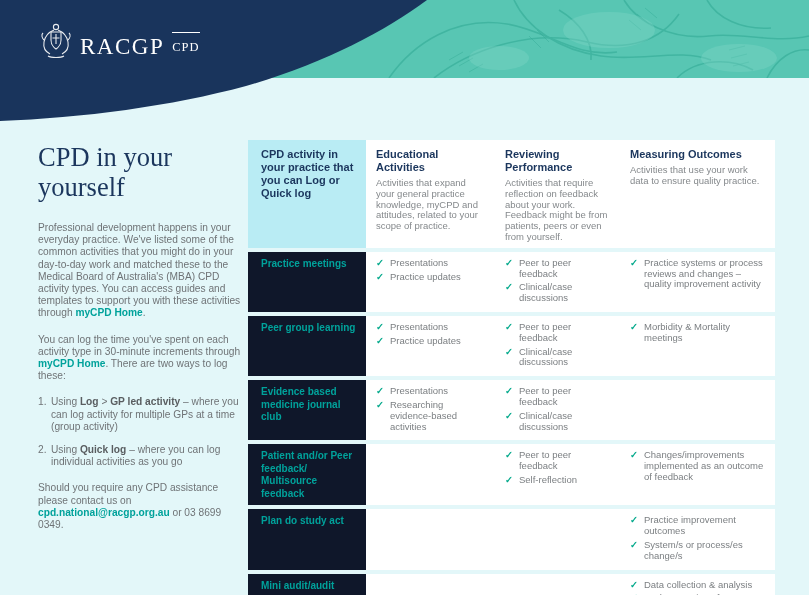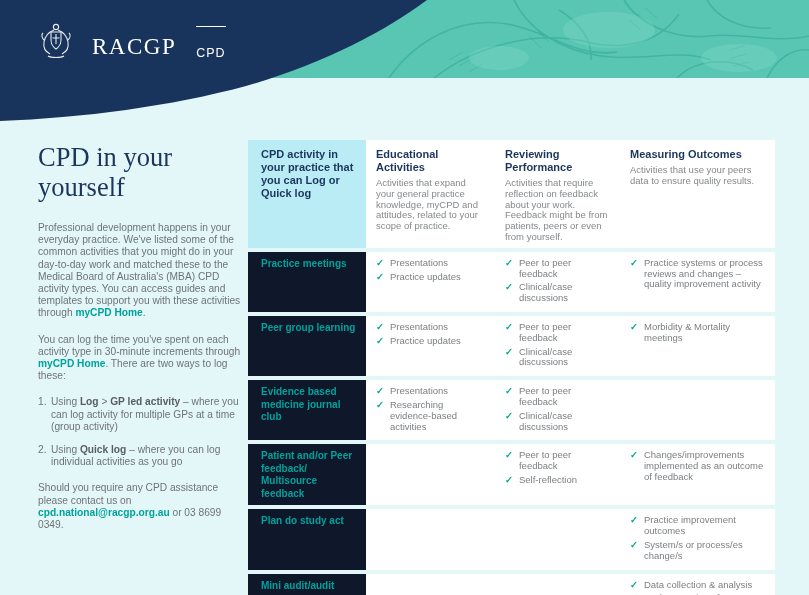--- a/index.html
+++ b/index.html
@@ -3,24 +3,24 @@
 <meta charset="utf-8">
 <style>
   html,body{margin:0;padding:0;}
   body{width:809px;height:595px;overflow:hidden;font-family:"Liberation Sans",sans-serif;}
   .page{position:relative;width:809px;height:595px;background:#e3f7f9;overflow:hidden;}
 
   
   .teal-band{position:absolute;left:0;top:0;width:809px;height:78px;background:#58c6b3;overflow:hidden;}
   .teal-band svg{position:absolute;right:0;top:0;}
   .navy-swoosh{position:absolute;left:0;top:0;width:440px;height:125px;pointer-events:none;}
-  .logo{position:absolute;left:38px;top:22px;display:flex;align-items:center;gap:18px;color:#ffffff;}
+  .logo{position:absolute;left:38px;top:22px;display:flex;align-items:center;gap:6px;color:#ffffff;}
   .logo .crest{width:36px;height:42px;}
   .brand-word{font-family:"Liberation Serif",serif;font-size:23px;letter-spacing:1.5px;font-weight:400;line-height:1;padding-top:6px;}
-  .brand-sub{display:inline-block;font-size:12.5px;letter-spacing:1px;border-top:1.6px solid #ffffff;padding-top:19px;margin-top:0;margin-left:2px;font-family:Liberation Sans, sans-serif;}
+  .brand-sub{display:inline-block;font-size:12.5px;letter-spacing:1px;border-top:1.6px solid #ffffff;padding-top:7px;margin-top:0;margin-left:2px;font-family:Liberation Serif, serif;}
 
   
   .sidebar{position:absolute;left:38px;top:142px;width:206px;}
   .page-title{font-family:"Liberation Serif",serif;font-weight:400;font-size:26.5px;line-height:30px;color:#1b365d;margin:0 0 20px 0;}
   .sidebar p{font-size:10.2px;line-height:12.2px;color:#6f7376;margin:0 0 14px 0;}
   .teal-link{color:#00a29b;font-weight:700;}
   .b{font-weight:700;color:#595d60;}
   .olist{margin:0 0 14px 0;}
   .li{display:flex;margin:0 0 11px 0;font-size:10.2px;line-height:12.2px;color:#6f7376;}
   .li-num{width:13px;flex:0 0 13px;}
@@ -120,21 +120,21 @@
       <div class="cell">
         <div class="col-head">Educational Activities</div>
         <div class="col-desc">Activities that expand your general practice knowledge, myCPD and attitudes, related to your scope of practice.</div>
       </div>
       <div class="cell">
         <div class="col-head">Reviewing Performance</div>
         <div class="col-desc">Activities that require reflection on feedback about your work. Feedback might be from patients, peers or even from yourself.</div>
       </div>
       <div class="cell">
         <div class="col-head">Measuring Outcomes</div>
-        <div class="col-desc">Activities that use your peers data to ensure quality results.</div>
+        <div class="col-desc">Activities that use your work data to ensure quality practice.</div>
       </div>
     </div>
 
     <div style="display:contents"><div class="t-row">
           <div class="cell cell-activity">
             <div class="activity-label">Practice meetings</div>
           </div>
           <div class="cell cell-items">
             <div class="check-item">
               <span class="check">✓</span>

